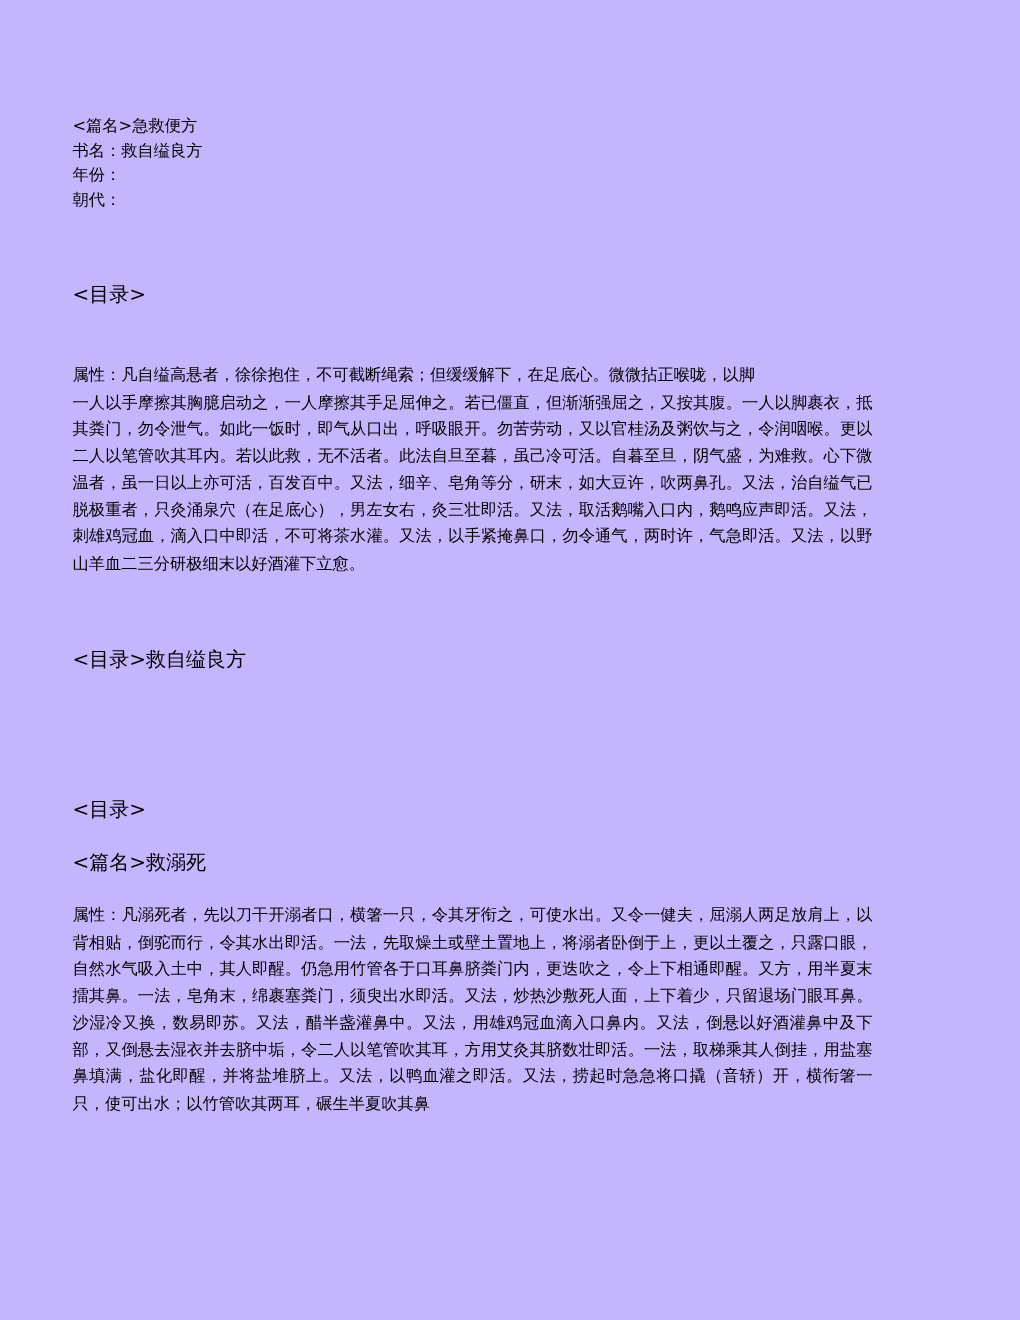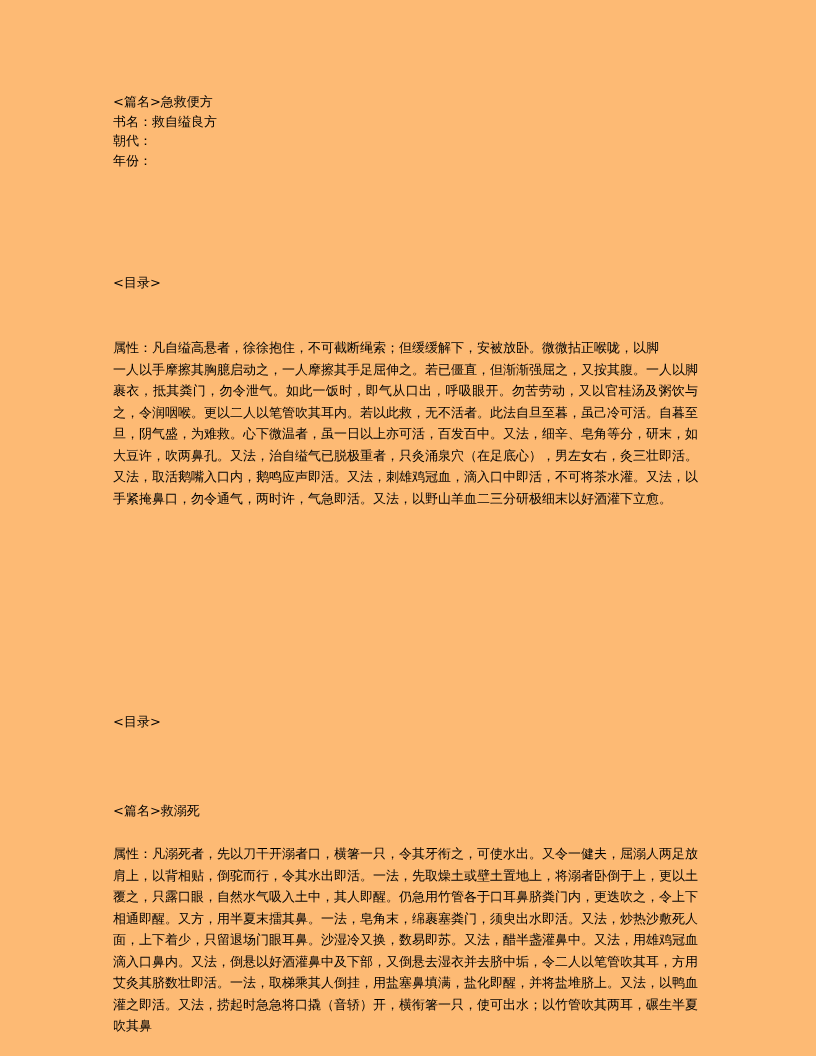--- a/index.html
+++ b/index.html
@@ -6,73 +6,73 @@
     margin: 0;
     padding: 0;
     background: #ffffff;
   }
   body {
     font-family: "DejaVu Sans", "Liberation Sans", sans-serif;
   }
   .page {
     width: 816px;
     height: 1056px;
-    background: #fdba74;
+    background: #c4b5fd;
     position: relative;
     box-sizing: border-box;
-    padding: 92px 118px 0 113px;
+    padding: 92px 118px 0 58px;
     overflow: hidden;
   }
   .doc {
     font-size: 13px;
     line-height: 20px;
     color: #000000;
   }
   .meta-line {
     font-size: 13px;
     line-height: 19.5px;
     white-space: pre;
   }
   .block-gap-lg { height: 56px; }
   .block-gap-md { height: 22px; }
   .heading {
-    font-size: 13px;
+    font-size: 16px;
     line-height: 20px;
-    margin-top: 47px;
   }
   .para {
     font-size: 13px;
     line-height: 21.5px;
     text-align: justify;
     text-justify: inter-ideograph;
     word-break: break-all;
   }
   .para-indent-none { text-indent: 0; }
 </style>
 </head>
 <body>
 
 <div class="page">
   <div class="doc">
 
     <div class="meta-line">&lt;篇名&gt;急救便方</div>
     <div class="meta-line">书名：救自缢良方</div>
+    <div class="meta-line">年份：</div>
     <div class="meta-line">朝代：</div>
-    <div class="meta-line">年份：</div>
 
     <div class="block-gap-lg"></div>
 
     <div class="heading">&lt;目录&gt;</div>
     <div class="block-gap-md"></div>
     <div class="block-gap-md"></div>
-    <div class="para para-indent-none">属性：凡自缢高悬者，徐徐抱住，不可截断绳索；但缓缓解下，安被放卧。微微拈正喉咙，以脚</div>
+    <div class="para para-indent-none">属性：凡自缢高悬者，徐徐抱住，不可截断绳索；但缓缓解下，在足底心。微微拈正喉咙，以脚</div>
     <div class="para para-indent-none">一人以手摩擦其胸臆启动之，一人摩擦其手足屈伸之。若已僵直，但渐渐强屈之，又按其腹。一人以脚裹衣，抵其粪门，勿令泄气。如此一饭时，即气从口出，呼吸眼开。勿苦劳动，又以官桂汤及粥饮与之，令润咽喉。更以二人以笔管吹其耳内。若以此救，无不活者。此法自旦至暮，虽己冷可活。自暮至旦，阴气盛，为难救。心下微温者，虽一日以上亦可活，百发百中。又法，细辛、皂角等分，研末，如大豆许，吹两鼻孔。又法，治自缢气已脱极重者，只灸涌泉穴（在足底心），男左女右，灸三壮即活。又法，取活鹅嘴入口内，鹅鸣应声即活。又法，刺雄鸡冠血，滴入口中即活，不可将茶水灌。又法，以手紧掩鼻口，勿令通气，两时许，气急即活。又法，以野山羊血二三分研极细末以好酒灌下立愈。</div>
 
     <div class="block-gap-lg"></div>
 
+    <div class="heading">&lt;目录&gt;救自缢良方</div>
     <div class="block-gap-md"></div>
     <div class="block-gap-md"></div>
 
     <div class="block-gap-lg"></div>
 
     <div class="heading">&lt;目录&gt;</div>
     <div class="block-gap-md"></div>
     <div class="heading">&lt;篇名&gt;救溺死</div>
     <div class="block-gap-md"></div>
     <div class="para para-indent-none">属性：凡溺死者，先以刀干开溺者口，横箸一只，令其牙衔之，可使水出。又令一健夫，屈溺人两足放肩上，以背相贴，倒驼而行，令其水出即活。一法，先取燥土或壁土置地上，将溺者卧倒于上，更以土覆之，只露口眼，自然水气吸入土中，其人即醒。仍急用竹管各于口耳鼻脐粪门内，更迭吹之，令上下相通即醒。又方，用半夏末擂其鼻。一法，皂角末，绵裹塞粪门，须臾出水即活。又法，炒热沙敷死人面，上下着少，只留退场门眼耳鼻。沙湿冷又换，数易即苏。又法，醋半盏灌鼻中。又法，用雄鸡冠血滴入口鼻内。又法，倒悬以好酒灌鼻中及下部，又倒悬去湿衣并去脐中垢，令二人以笔管吹其耳，方用艾灸其脐数壮即活。一法，取梯乘其人倒挂，用盐塞鼻填满，盐化即醒，并将盐堆脐上。又法，以鸭血灌之即活。又法，捞起时急急将口撬（音轿）开，横衔箸一只，使可出水；以竹管吹其两耳，碾生半夏吹其鼻</div>

